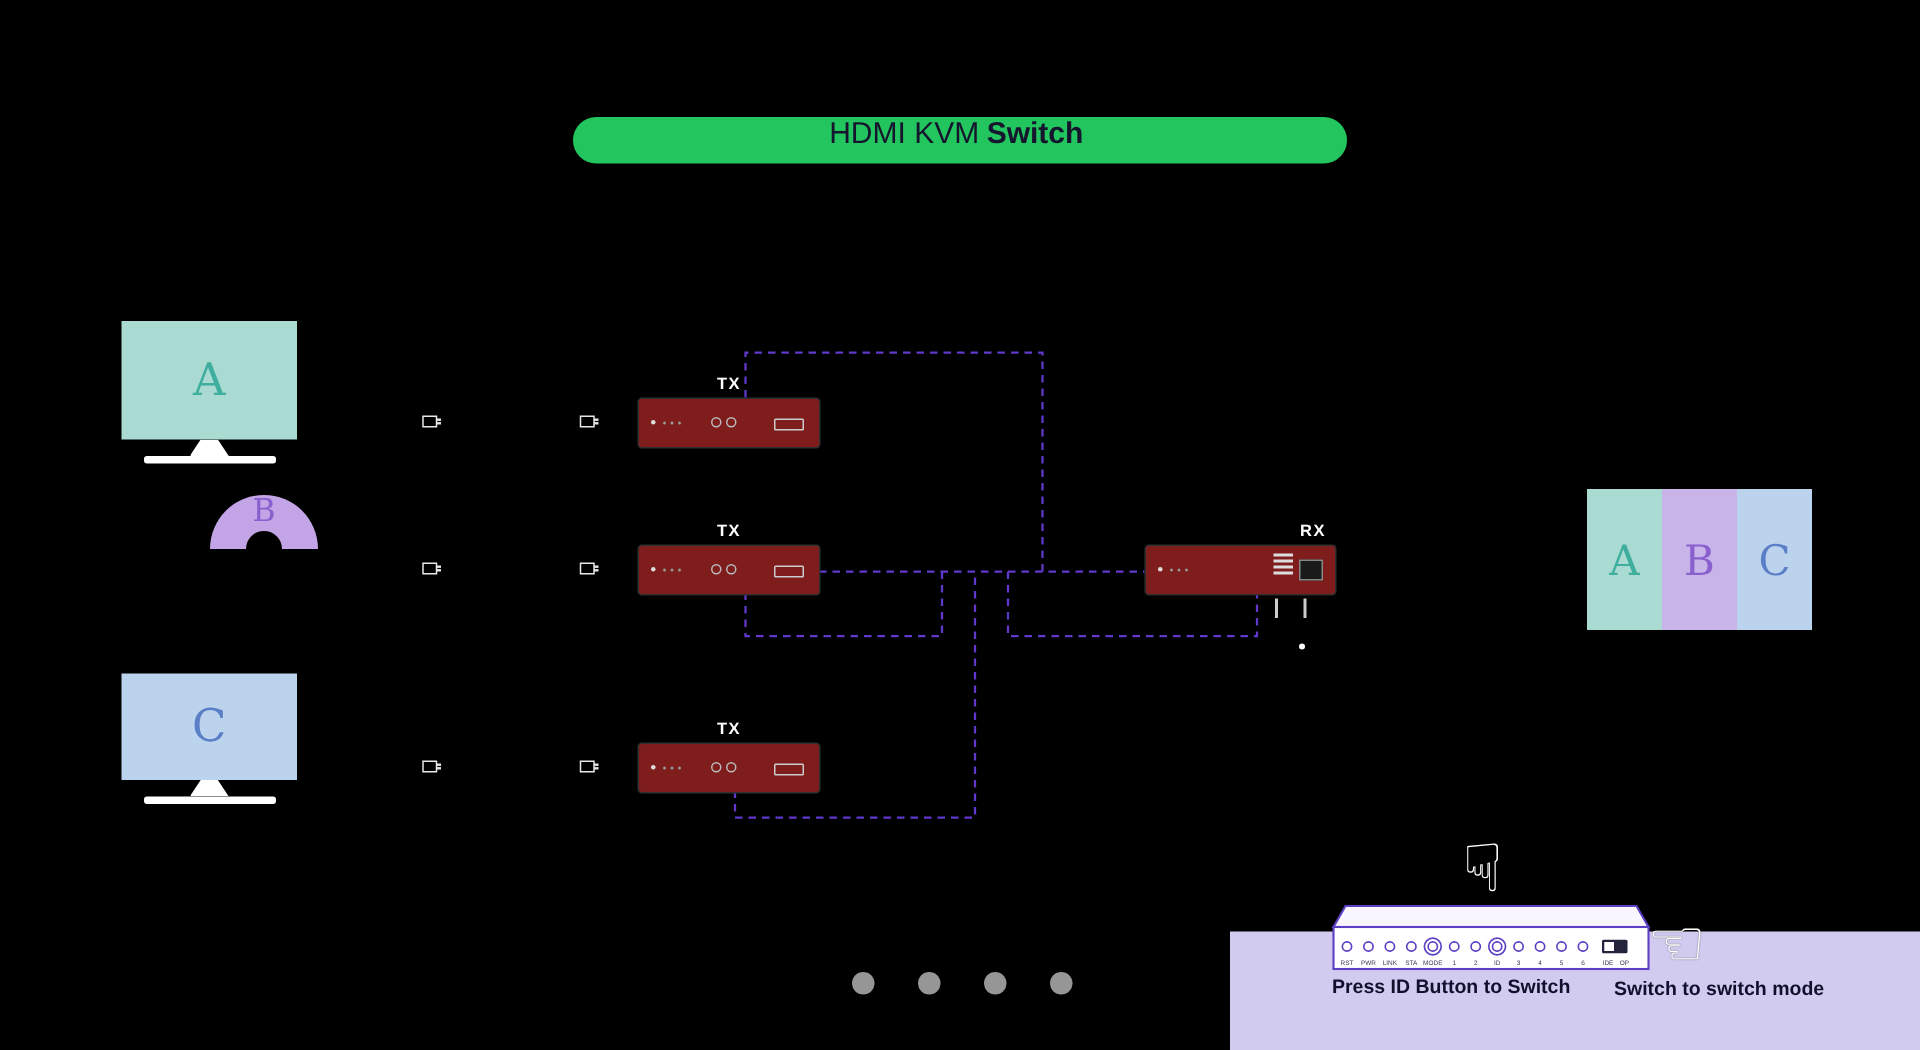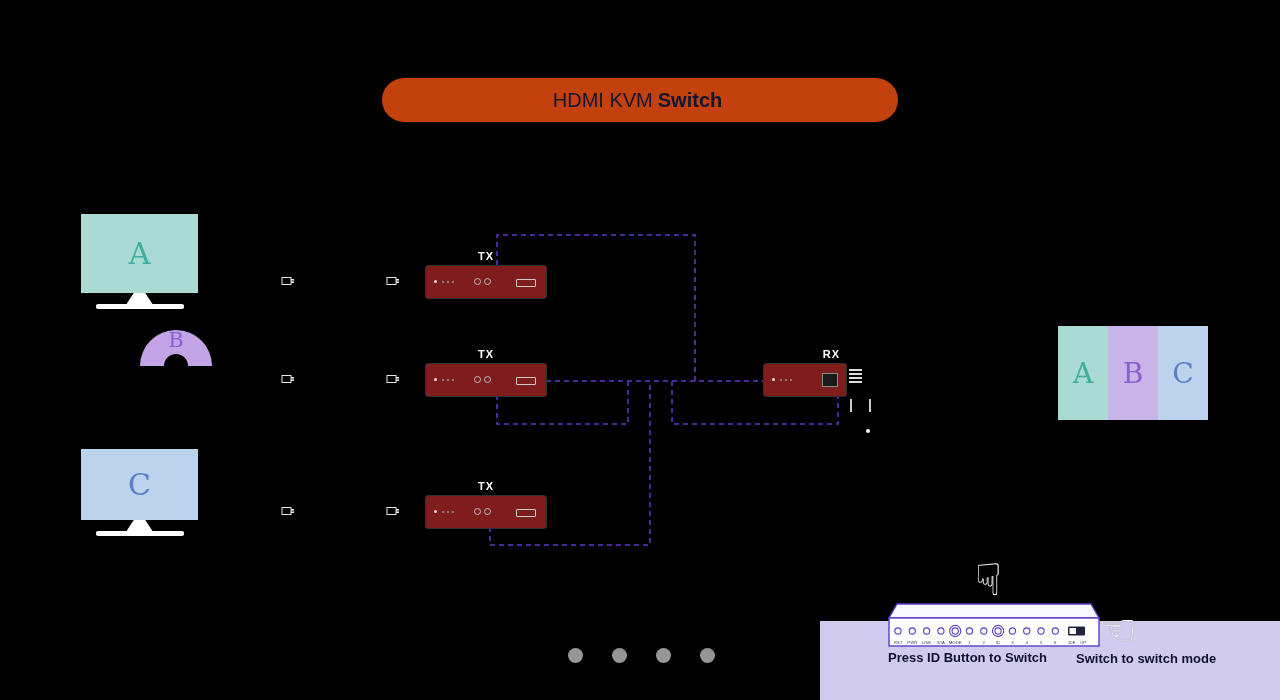--- a/index.html
+++ b/index.html
@@ -1,21 +1,21 @@
 <!DOCTYPE html>
 <html><head>
 <meta charset="utf-8">
 <style>
   html,body{margin:0;padding:0;background:#000;}
   body{width:1280px;height:700px;position:relative;overflow:hidden;
        font-family:"Liberation Sans",sans-serif;}
 
   
-  .title-pill{position:absolute;left:382px;top:78px;width:516px;height:44px;
-    background:#c2410c;border-radius:22px;display:flex;align-items:center;
+  .title-pill{position:absolute;left:382px;top:78px;width:516px;height:31px;
+    background:#22c55e;border-radius:22px;display:flex;align-items:flex-start;
     justify-content:center;font-size:20px;color:#15152e;}
   .title-pill b{margin:0 5px;font-weight:700;}
 
   
   .monitor{position:absolute;width:117px;}
   .monitor .screen{width:117px;display:flex;align-items:center;justify-content:center;
     font-family:"DejaVu Serif",serif;font-size:30px;}
   .monitor .neck{margin:0 auto;width:26px;height:11px;background:#fff;
     clip-path:polygon(28% 0,72% 0,100% 100%,0 100%);}
   .monitor .base{margin:0 auto;width:88px;height:5px;background:#fff;border-radius:2px;}
@@ -33,21 +33,21 @@
     border:1px solid #303030;border-radius:3px;}
   .device-label{position:absolute;top:-16px;left:0;right:0;text-align:center;
     color:#fff;font-size:11px;font-weight:600;letter-spacing:1px;}
   .tx1{left:425px;top:265px;} .tx2{left:425px;top:363px;} .tx3{left:425px;top:495px;}
   .power-led{position:absolute;left:8px;top:14px;width:3px;height:3px;border-radius:50%;background:#ddd;}
   .led-dots{position:absolute;left:16px;top:15px;display:flex;gap:3px;}
   .led-dots i{width:2px;height:2px;border-radius:50%;background:#999;}
   .port-circles{position:absolute;left:48px;top:12px;display:flex;gap:3px;}
   .port-circles i{width:7px;height:7px;border-radius:50%;border:1px solid #bbb;box-sizing:border-box;}
   .slot{position:absolute;right:10px;top:13px;width:18px;height:6px;border:1px solid #ccc;border-radius:1px;}
-  .rx-box{left:763px;top:363px;width:82px;}
+  .rx-box{left:763px;top:363px;width:82px;padding-left:44px;}
   .rx-label{position:absolute;top:-16px;right:6px;color:#fff;font-size:11px;font-weight:600;letter-spacing:1px;}
   .rx-port{position:absolute;right:8px;top:9px;width:14px;height:12px;border:1px solid #888;background:#1a1a1a;}
   .vent{position:absolute;left:849px;top:369px;display:flex;flex-direction:column;gap:2px;}
   .vent i{width:13px;height:2px;background:#ddd;}
   .rx-stub1{position:absolute;left:850px;top:399px;width:2px;height:13px;background:#ccc;}
   .rx-stub2{position:absolute;left:869px;top:399px;width:2px;height:13px;background:#ccc;}
   .rx-dot{position:absolute;left:866px;top:429px;width:4px;height:4px;border-radius:50%;background:#fff;}
 
   
   .usb{position:absolute;width:16px;height:12px;}

